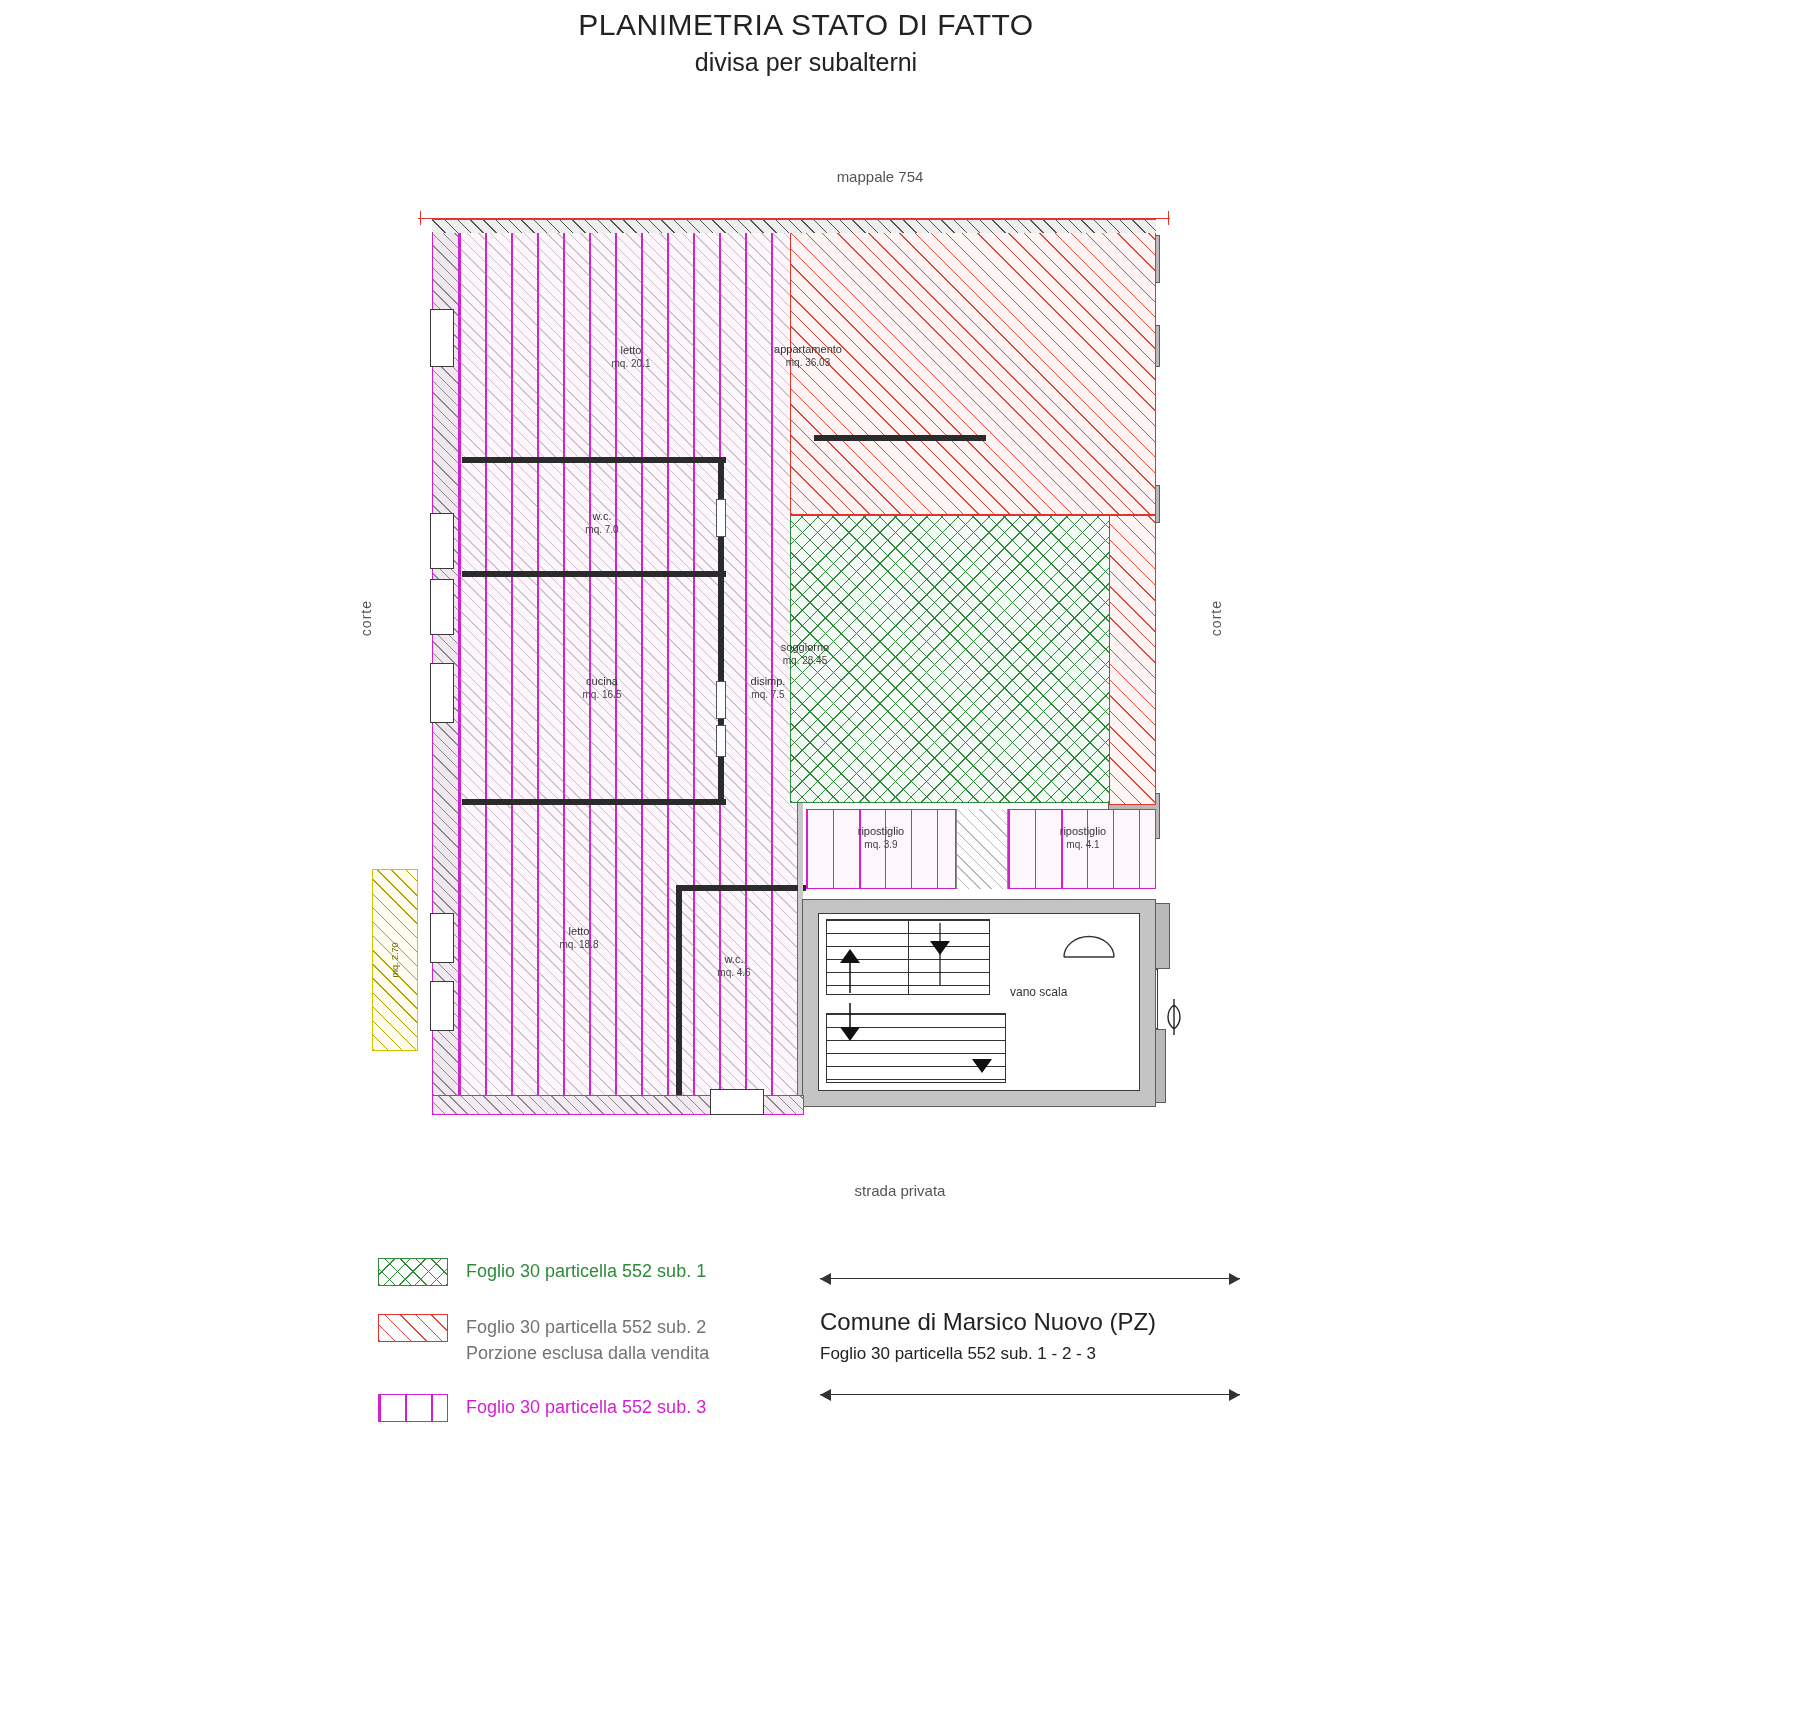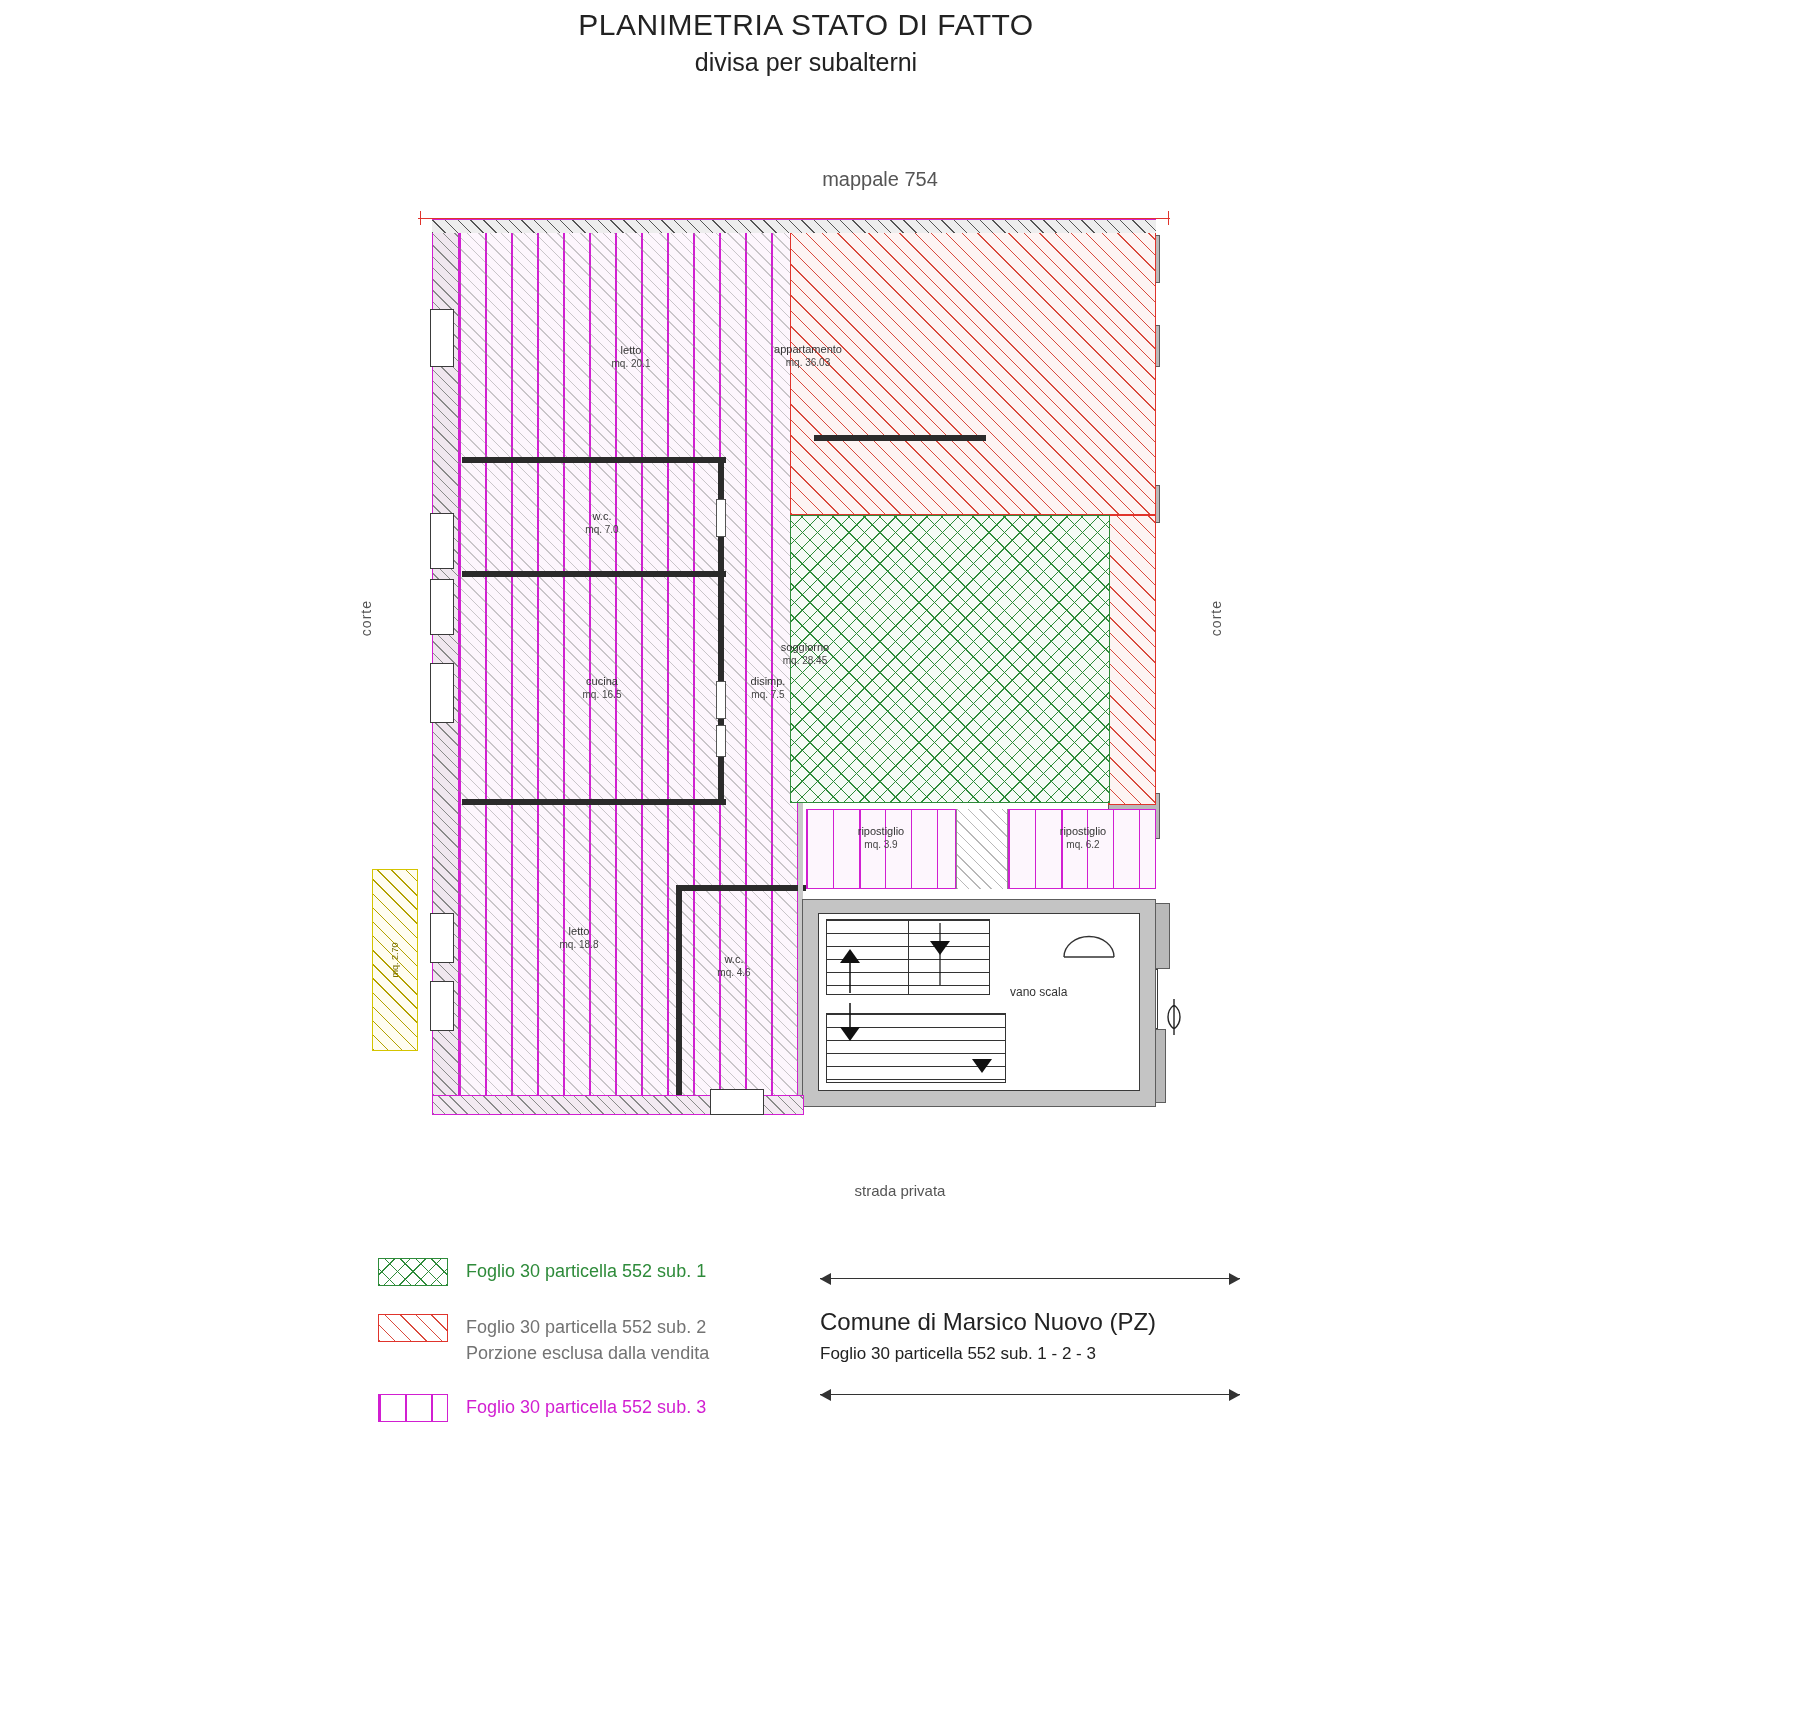--- a/index.html
+++ b/index.html
@@ -4,21 +4,21 @@
 <style>
   html,body{margin:0;padding:0;background:#ffffff;}
   body{width:1800px;height:1719px;position:relative;font-family:"Liberation Sans",sans-serif;color:#1a1a1a;overflow:hidden;}
 
   
   .title-block{position:absolute;left:0;top:8px;width:1612px;text-align:center;}
   .t1{font-size:30px;letter-spacing:.5px;color:#222;}
   .t2{font-size:25px;margin-top:6px;color:#222;}
   .t3{font-size:15px;margin-top:10px;letter-spacing:2px;color:#444;}
 
-  .lbl-mappale{position:absolute;left:0;top:168px;width:1760px;text-align:center;font-size:20px;color:#555;}
+  .lbl-mappale{position:absolute;left:0;top:168px;width:1760px;text-align:center;font-size:15px;color:#555;}
   .lbl-strada{position:absolute;left:0;top:1182px;width:1800px;text-align:center;font-size:15px;color:#555;}
 
   .lbl-corte-left{position:absolute;left:358px;top:600px;font-size:14px;color:#555;
      writing-mode:vertical-rl;transform:rotate(180deg);letter-spacing:1px;}
   .lbl-corte-right{position:absolute;left:1208px;top:600px;font-size:14px;color:#555;
      writing-mode:vertical-rl;transform:rotate(180deg);letter-spacing:1px;}
 
   
   .plan{position:absolute;left:418px;top:213px;width:760px;height:900px;}
 
@@ -188,21 +188,21 @@
   <div class="room hatch-magenta" style="left:388px;top:596px;width:150px;height:80px;border:1.5px solid #d11fd1;background-color:#fdf6fd;"></div>
   <div class="room hatch-magenta" style="left:590px;top:596px;width:148px;height:80px;border:1.5px solid #d11fd1;background-color:#fdf6fd;"></div>
   <div class="room hatch-walldiag" style="left:538px;top:596px;width:52px;height:80px;opacity:.6;border-left:1px solid #444;border-right:1px solid #444;"></div>
 
   <div class="room-lbl" style="left:383px;top:612px;">
     <div class="nm">ripostiglio</div>
     <div class="ar">mq. 3.9</div>
   </div>
   <div class="room-lbl" style="left:585px;top:612px;">
     <div class="nm">ripostiglio</div>
-    <div class="ar">mq. 6.2</div>
+    <div class="ar">mq. 4.1</div>
   </div>
 
   <div class="greyblk" style="left:384px;top:686px;width:354px;height:208px;background:#c4c4c4;"></div>
   <div class="whiteblk" style="left:400px;top:700px;width:322px;height:178px;"></div>
 
   <div class="stair" style="left:408px;top:706px;width:110px;height:76px;"></div>
   <div class="stair" style="left:490px;top:706px;width:82px;height:76px;"></div>
   <div class="stair" style="left:408px;top:800px;width:180px;height:70px;"></div>
 
   <svg style="position:absolute;left:404px;top:700px;width:200px;height:180px;">

